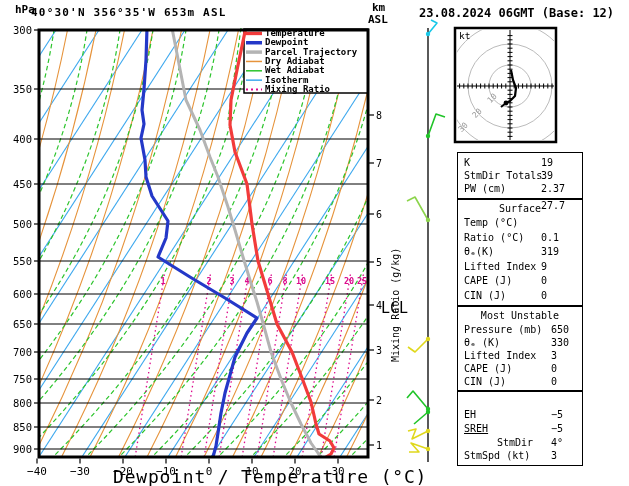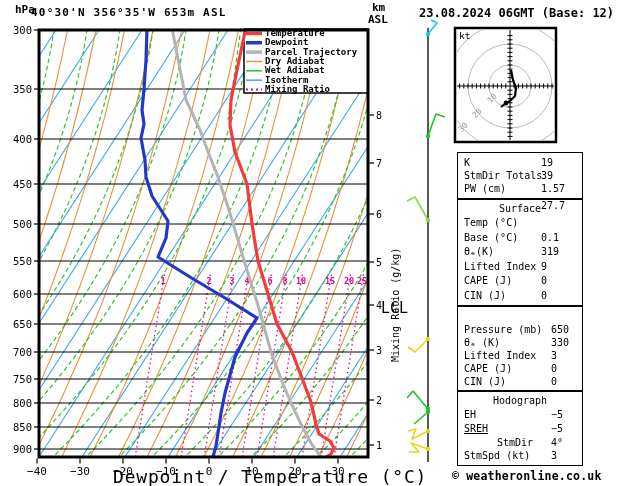--- a/index.html
+++ b/index.html
@@ -274,68 +274,67 @@
 
 <div class="abs hpa b">hPa</div>
 <div class="abs title b">40°30'N 356°35'W 653m ASL</div>
 <div class="abs kmu b">km</div>
 <div class="abs aslu b">ASL</div>
 <div class="abs dt b">23.08.2024 06GMT (Base: 12)</div>
 <div class="abs xlab">Dewpoint / Temperature (°C)</div>
 <div class="abs lcl">LCL</div>
 <div class="abs ktl">kt</div>
 <div class="abs mixlab">Mixing Ratio (g/kg)</div>
-<div class="abs copy b">© weatheronline.co.uk</div>
 
 <div class="abs leg b" style="top:29px">Temperature</div>
 <div class="abs leg b" style="top:38px">Dewpoint</div>
 <div class="abs leg b" style="top:48px">Parcel Trajectory</div>
 <div class="abs leg b" style="top:57px">Dry Adiabat</div>
 <div class="abs leg b" style="top:66px">Wet Adiabat</div>
 <div class="abs leg b" style="top:76px">Isotherm</div>
 <div class="abs leg b" style="top:85px">Mixing Ratio</div>
 
 <div id="panel">
       <div class="tbox" style="top: 152px; height: 47px;">
         <span style="left: 6px; top: 4px;">K</span>
         <span style="left: 83px; top: 4px;">19</span>
         <span style="left: 6px; top: 17px;">StmDir Totals</span>
         <span style="left: 83px; top: 17px;">39</span>
         <span style="left: 6px; top: 30px;">PW (cm)</span>
-        <span style="left: 83px; top: 30px;">1.57</span>
+        <span style="left: 83px; top: 30px;">2.37</span>
       </div>
       <div class="tbox" style="top: 199px; height: 107px;">
         <span class="thead" style="top: 3px;">Surface</span>
         <span style="left: 6px; top: 17px;">Temp (°C)</span>
         <span style="left: 83px; top: 0; text-align: right;">27.7</span>
-        <span style="left: 6px; top: 31.5px;">Base (°C)</span>
+        <span style="left: 6px; top: 31.5px;">Ratio (°C)</span>
         <span style="left: 83px; top: 31.5px;">0.1</span>
         <span style="left: 6px; top: 46px;">θₑ(K)</span>
         <span style="left: 83px; top: 46px;">319</span>
         <span style="left: 6px; top: 60.5px;">Lifted Index</span>
         <span style="left: 83px; top: 60.5px;">9</span>
         <span style="left: 6px; top: 75px;">CAPE (J)</span>
         <span style="left: 83px; top: 75px;">0</span>
         <span style="left: 6px; top: 89.5px;">CIN (J)</span>
         <span style="left: 83px; top: 89.5px;">0</span>
       </div>
       <div class="tbox" style="top: 306px; height: 85px;">
+        <span class="thead" style="top: 3px;">Most Unstable</span>
         <span style="left: 6px; top: 17px;">Pressure (mb)</span>
         <span style="left: 93px; top: 17px;">650</span>
         <span style="left: 6px; top: 30px;">θₑ (K)</span>
         <span style="left: 93px; top: 30px;">330</span>
         <span style="left: 6px; top: 43px;">Lifted Index</span>
         <span style="left: 93px; top: 43px;">3</span>
         <span style="left: 6px; top: 56px;">CAPE (J)</span>
         <span style="left: 93px; top: 56px;">0</span>
         <span style="left: 6px; top: 69px;">CIN (J)</span>
         <span style="left: 93px; top: 69px;">0</span>
       </div>
       <div class="tbox" style="top: 391px; height: 75px;">
-        <span class="thead" style="top: 3px;">Hodograph</span>
         <span style="left: 6px; top: 17px;">EH</span>
         <span style="left: 93px; top: 17px;">−5</span>
         <span style="left: 6px; top: 30.75px; text-decoration: underline;">SREH</span>
         <span style="left: 93px; top: 30.75px;">−5</span>
         <span style="left: 6px; top: 44.5px; margin-left: 33px;">StmDir</span>
         <span style="left: 93px; top: 44.5px;">4°</span>
         <span style="left: 6px; top: 58.25px;">StmSpd (kt)</span>
         <span style="left: 93px; top: 58.25px;">3</span>
       </div>
     </div>

